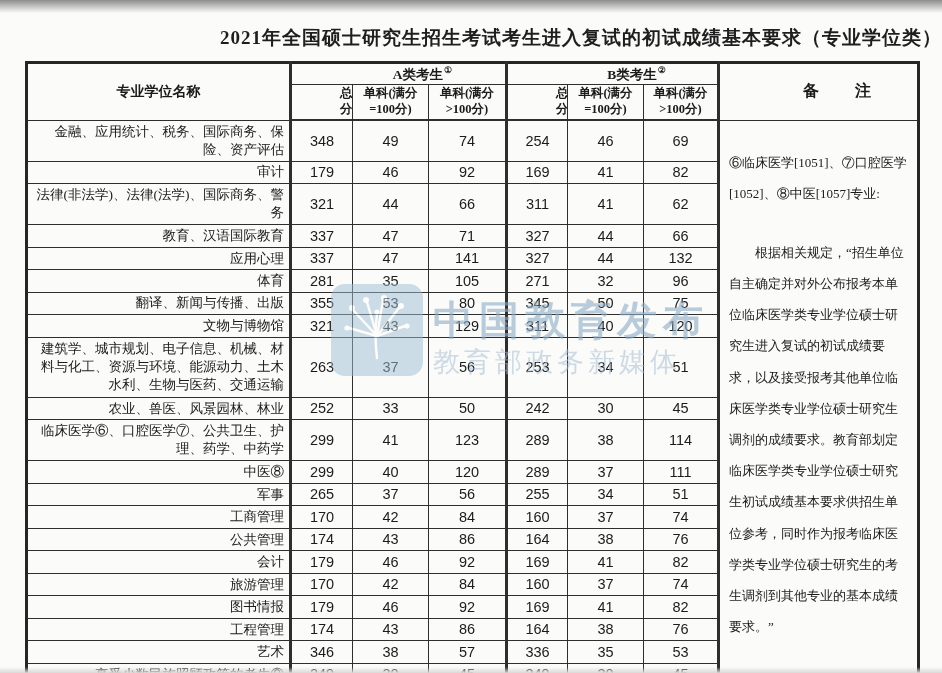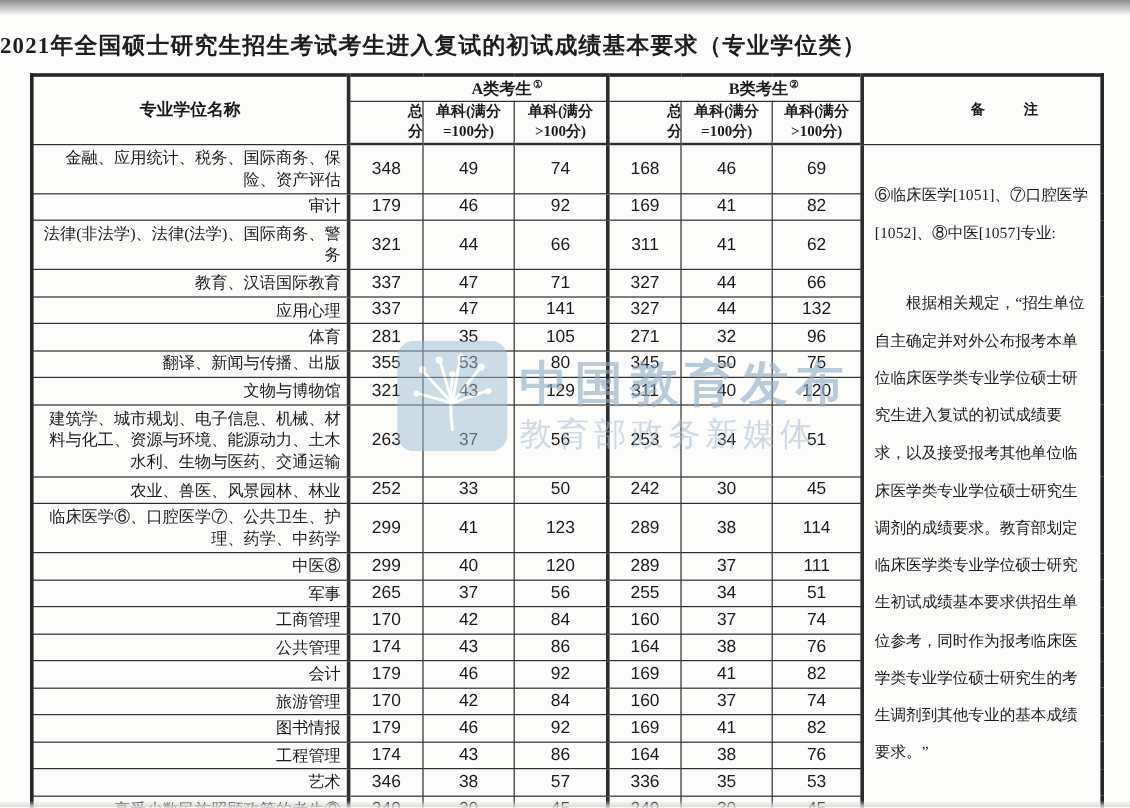--- a/index.html
+++ b/index.html
@@ -13,39 +13,39 @@
   .topbar {
     position:absolute; top:0; left:0; right:0; height:13px;
     background: linear-gradient(to bottom, #8d8d8d, rgba(251,251,250,0));
   }
   .botbar {
     position:absolute; bottom:0; left:0; right:0; height:6px;
     background: linear-gradient(to top, #d9d9d7, rgba(251,251,250,0));
   }
   .title {
     margin: 25px 0 10px;
-    text-align: left;
+    text-align: right;
     font-size: 19px;
     font-weight: bold;
     color: #1e1e1e;
     letter-spacing: 1px;
   }
   table.score {
     border-collapse: collapse;
     table-layout: fixed;
     margin-left: 25px;
     width: 892px;
     border: 3px solid #262626;
   }
   th, td { border: 1px solid #2e2e2e; color: #1b1b1b; overflow: hidden; }
   thead th { font-weight: bold; text-align: center; background: transparent; }
   .h-top { font-size: 13.5px; height: 20px; padding: 0; }
   .h-sub { font-size: 12.5px; height: 34px; line-height: 1.25; padding: 0 2px; border-bottom-width: 2px; }
   .name-h { font-size: 14px; }
-  .remark-h { font-size: 12px; letter-spacing: 10px; margin-top: 18px; }
+  .remark-h { font-size: 16px; letter-spacing: 10px; margin-top: 18px; }
   .gl { border-left-width: 3px; padding-left: 48px; }
   .name-cell { text-align: right; font-size: 13.5px; padding: 1px 5px; line-height: 1.32; }
   .num-cell {
     text-align: center; font-size: 14.5px;
     font-family: "Liberation Sans", sans-serif;
     padding: 1px 2px; line-height: 1.25;
   }
   .footer-cell { font-size: 13.5px; padding: 3px 6px; border-top-width: 3px; line-height: 1.3; }
   .remarks-cell {
     vertical-align: top;
@@ -113,21 +113,21 @@
         <th class="h-sub">单科(满分 =100分)</th>
         <th class="h-sub">单科(满分 &gt;100分)</th>
       </tr>
     </thead>
     <tbody id="table-body">
       <tr>
           <td class="name-cell">金融、应用统计、税务、国际商务、保险、资产评估</td>
           <td class="num-cell gl">348</td>
           <td class="num-cell">49</td>
           <td class="num-cell">74</td>
-          <td class="num-cell gl">168</td>
+          <td class="num-cell gl">254</td>
           <td class="num-cell">46</td>
           <td class="num-cell">69</td>
           <td class="remarks-cell gl" rowspan="22">
             <div class="rm-head">⑥临床医学[1051]、⑦口腔医学[1052]、⑧中医[1057]专业:</div>
             <div class="rm-para">根据相关规定，“招生单位自主确定并对外公布报考本单位临床医学类专业学位硕士研究生进入复试的初试成绩要求，以及接受报考其他单位临床医学类专业学位硕士研究生调剂的成绩要求。教育部划定临床医学类专业学位硕士研究生初试成绩基本要求供招生单位参考，同时作为报考临床医学类专业学位硕士研究生的考生调剂到其他专业的基本成绩要求。”</div>
             <div class="rm-note9">⑨同③</div>
           </td>
         </tr>
         <tr>
           <td class="name-cell">审计</td>

